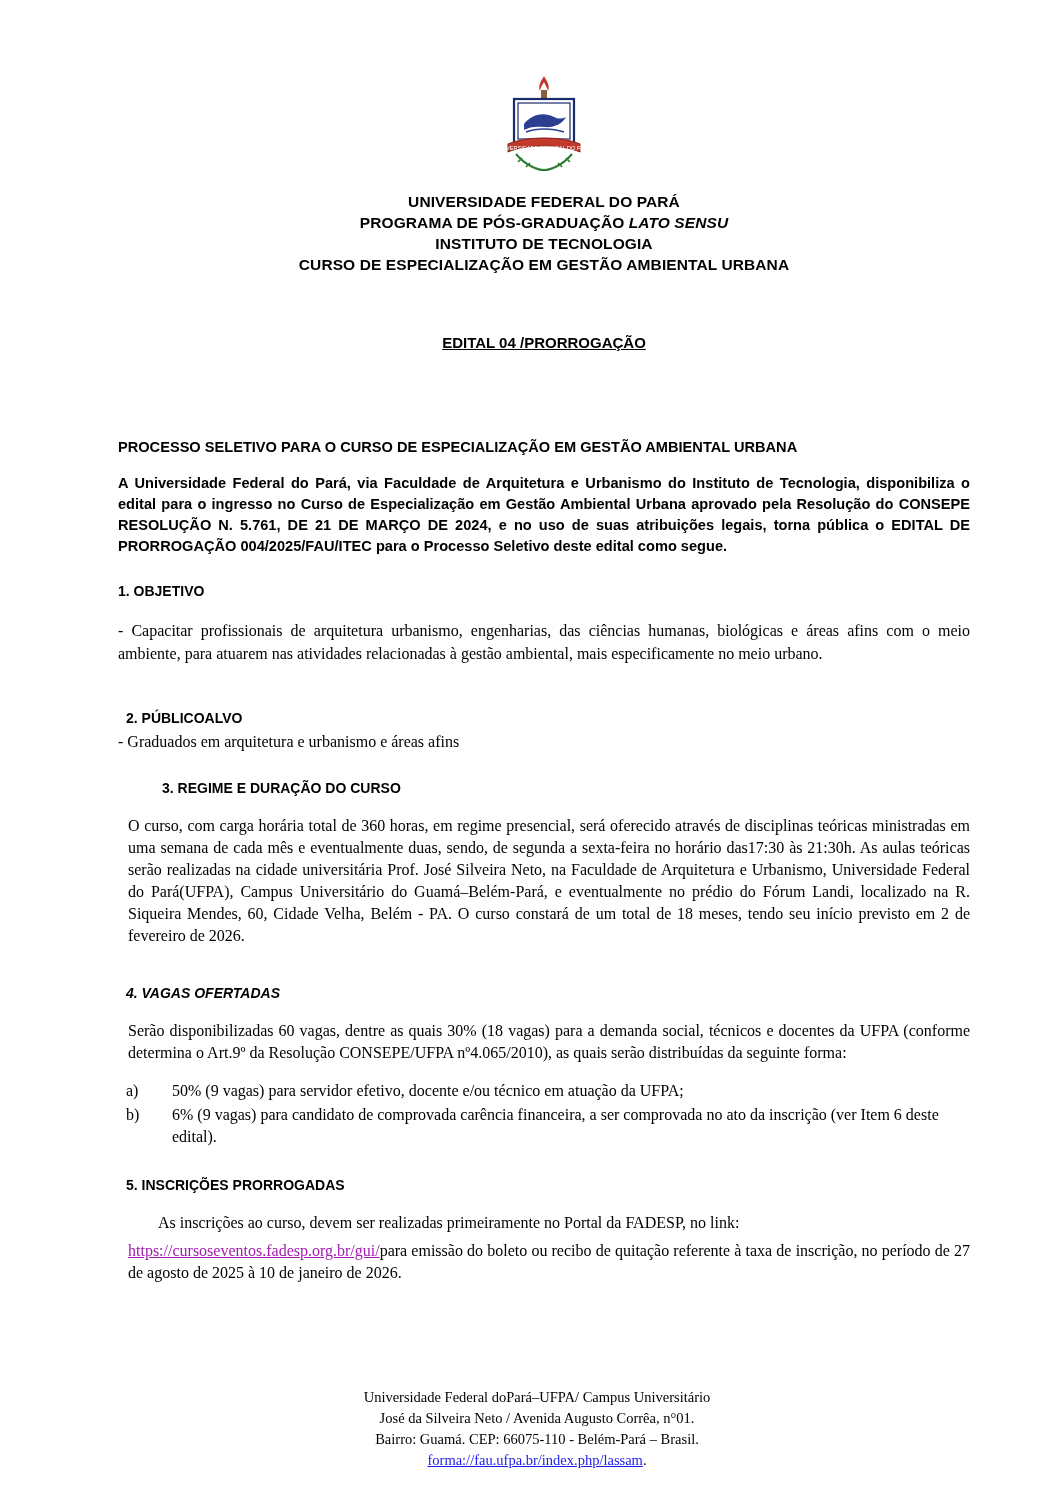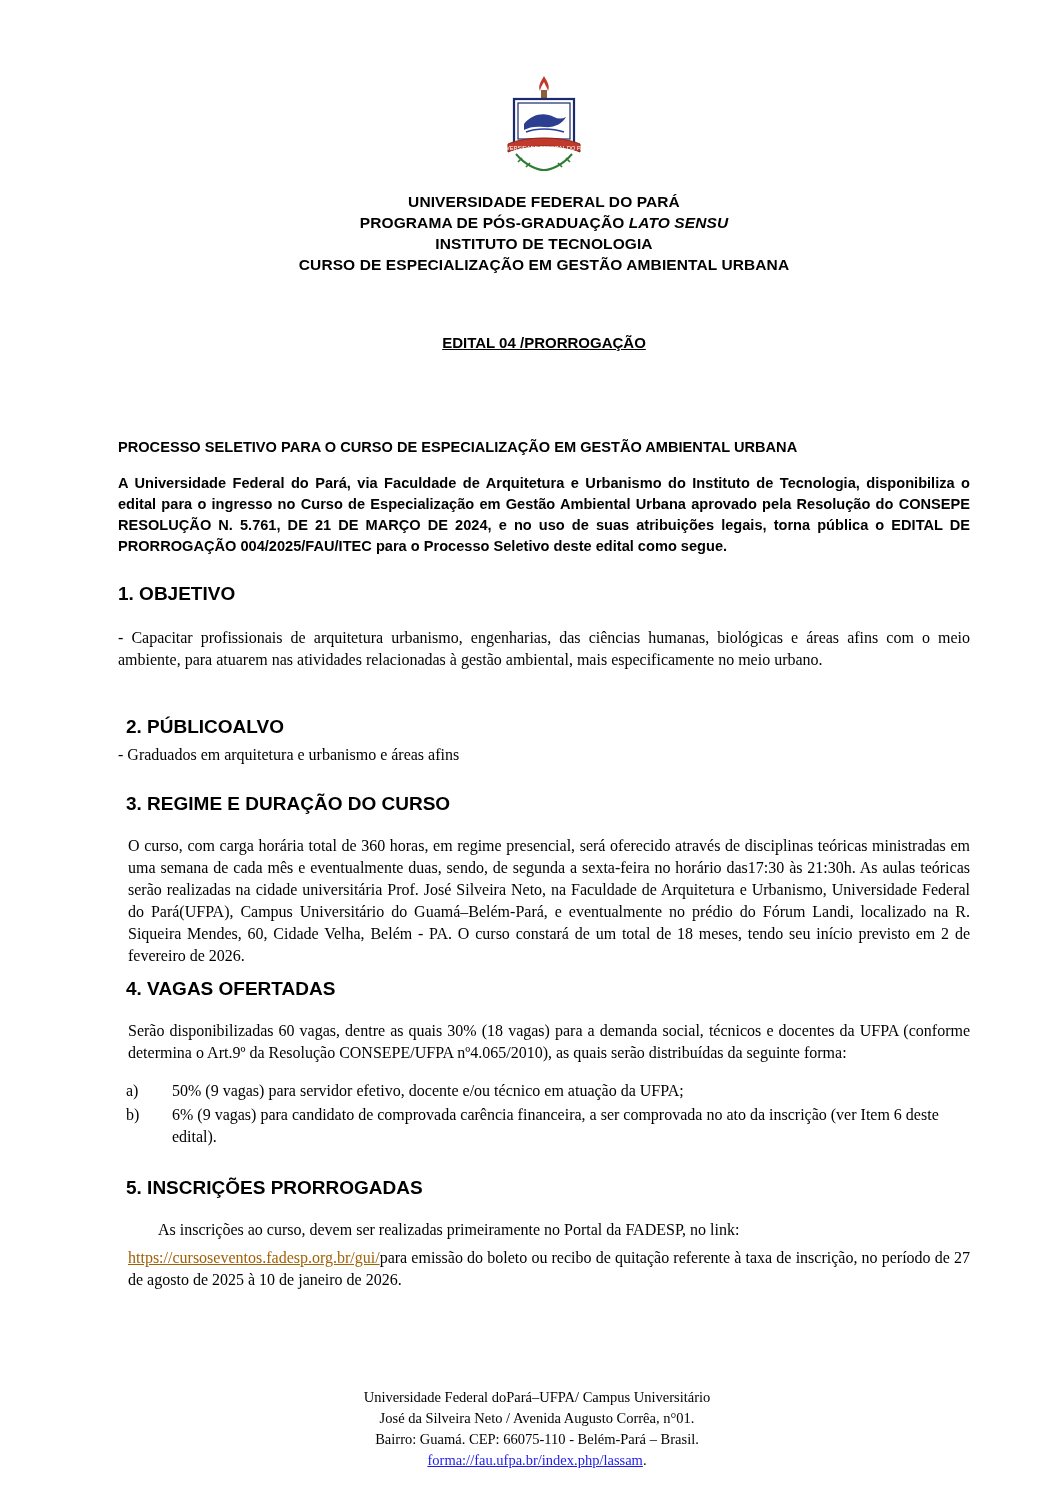--- a/index.html
+++ b/index.html
@@ -70,21 +70,21 @@
     font-weight: bold;
     font-size: 14.6px;
     line-height: 1.42;
     text-align: justify;
     margin-top: 16px;
   }
 
   h2.num-heading {
     font-family: "Liberation Sans", sans-serif;
     font-weight: bold;
-    font-size: 19px;
+    font-size: 14px;
     margin: 26px 0 0 0;
     line-height: 1.3;
   }
   h2.num-heading.indent { padding-left: 8px; }
 
   p.body-text {
     font-family: "Liberation Serif", serif;
     font-size: 16px;
     line-height: 1.38;
     text-align: justify;
@@ -106,21 +106,21 @@
     margin-bottom: 2px;
     padding-left: 8px;
   }
   .list-ab li .marker {
     width: 46px;
     flex: 0 0 46px;
   }
   .list-ab li .txt { flex: 1; }
 
   a.link {
-    color: #a16207;
+    color: #a21caf;
     text-decoration: underline;
   }
 
   .footer {
     position: absolute;
     left: 16px;
     right: 0;
     bottom: 26px;
     text-align: center;
     font-family: "Liberation Serif", serif;
@@ -169,24 +169,24 @@
   <div class="section-lead">PROCESSO SELETIVO PARA O CURSO DE ESPECIALIZAÇÃO EM GESTÃO AMBIENTAL URBANA</div>
 
   <div class="intro-para">A Universidade Federal do Pará, via Faculdade de Arquitetura e Urbanismo do Instituto de Tecnologia, disponibiliza o edital para o ingresso no Curso de Especialização em Gestão Ambiental Urbana aprovado pela Resolução do CONSEPE RESOLUÇÃO N. 5.761, DE 21 DE MARÇO DE 2024, e no uso de suas atribuições legais, torna pública o EDITAL DE PRORROGAÇÃO 004/2025/FAU/ITEC para o Processo Seletivo deste edital como segue.</div>
 
   <h2 class="num-heading">1.  OBJETIVO</h2>
   <p class="body-text" style="margin-top:20px;">- Capacitar profissionais de arquitetura urbanismo, engenharias, das ciências humanas, biológicas e áreas afins com o meio ambiente, para atuarem nas atividades relacionadas à gestão ambiental, mais especificamente no meio urbano.</p>
 
   <h2 class="num-heading indent" style="margin-top:44px;">2.  PÚBLICOALVO</h2>
   <p class="body-text tight">- Graduados em arquitetura e urbanismo e áreas afins</p>
 
-  <h2 class="num-heading indent" style="margin-top:26px;">3. REGIME E DURAÇÃO DO CURSO</h2>
+  <h2 class="num-heading indent" style="margin-top:26px;margin-left:36px;">3. REGIME E DURAÇÃO DO CURSO</h2>
   <p class="body-text indent-block" style="margin-top:18px;">O curso, com carga horária total de 360 horas, em regime presencial, será oferecido através de disciplinas teóricas ministradas em uma semana de cada mês e eventualmente duas, sendo, de segunda a sexta-feira no horário das17:30 às 21:30h. As aulas teóricas serão realizadas na cidade universitária Prof. José Silveira Neto, na Faculdade de Arquitetura e Urbanismo, Universidade Federal do Pará(UFPA), Campus Universitário do Guamá–Belém-Pará, e eventualmente no prédio do Fórum Landi, localizado na R. Siqueira Mendes, 60, Cidade Velha, Belém - PA. O curso constará de um total de 18 meses, tendo seu início previsto em 2 de fevereiro de 2026.</p>
 
-  <h2 class="num-heading indent" style="margin-top:10px;">4. VAGAS OFERTADAS</h2>
+  <h2 class="num-heading indent" style="margin-top:36px;font-style:italic;">4. VAGAS OFERTADAS</h2>
   <p class="body-text indent-block" style="margin-top:18px;">Serão disponibilizadas 60 vagas, dentre as quais 30% (18 vagas) para a demanda social, técnicos e docentes da UFPA (conforme determina o Art.9º da Resolução CONSEPE/UFPA nº4.065/2010), as quais serão distribuídas da seguinte forma:</p>
 
   <ul class="list-ab">
     <li>
       <span class="marker">a)</span>
       <span class="txt">50% (9 vagas) para servidor efetivo, docente e/ou técnico em atuação da UFPA;</span>
     </li>
     <li>
       <span class="marker">b)</span>
       <span class="txt">6% (9 vagas) para candidato de comprovada carência financeira, a ser comprovada no ato da inscrição (ver Item 6 deste edital).</span>

